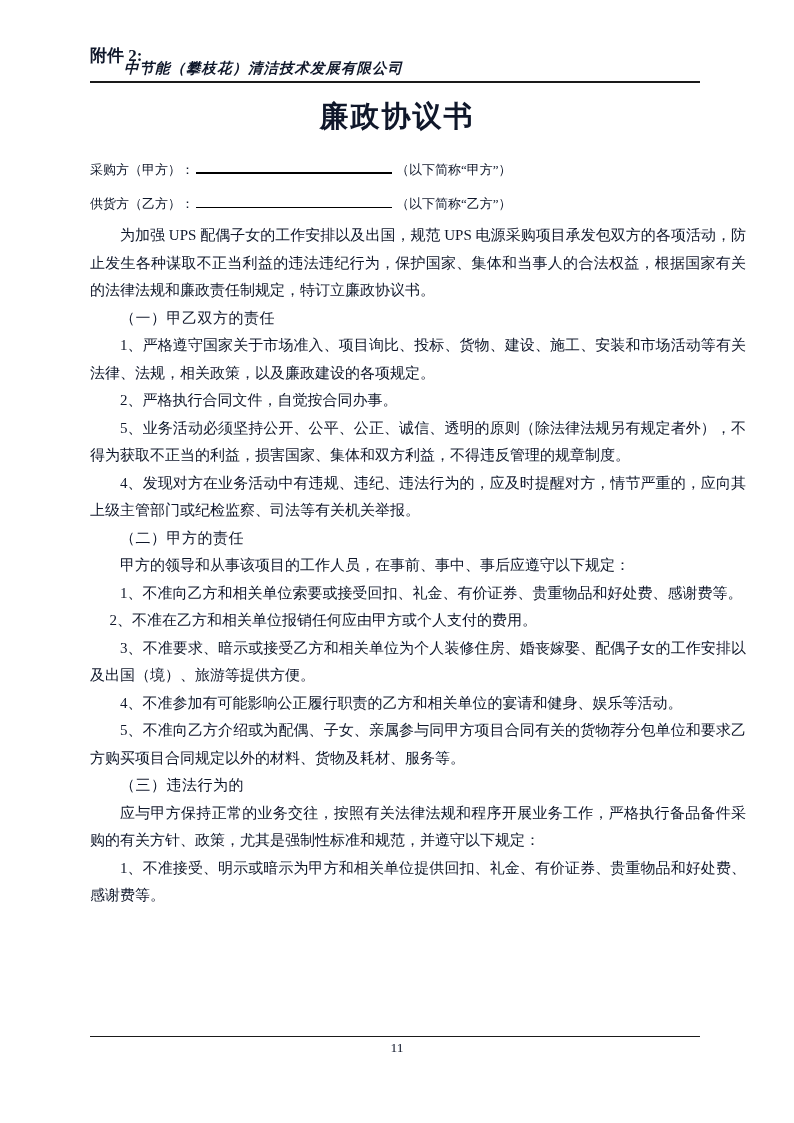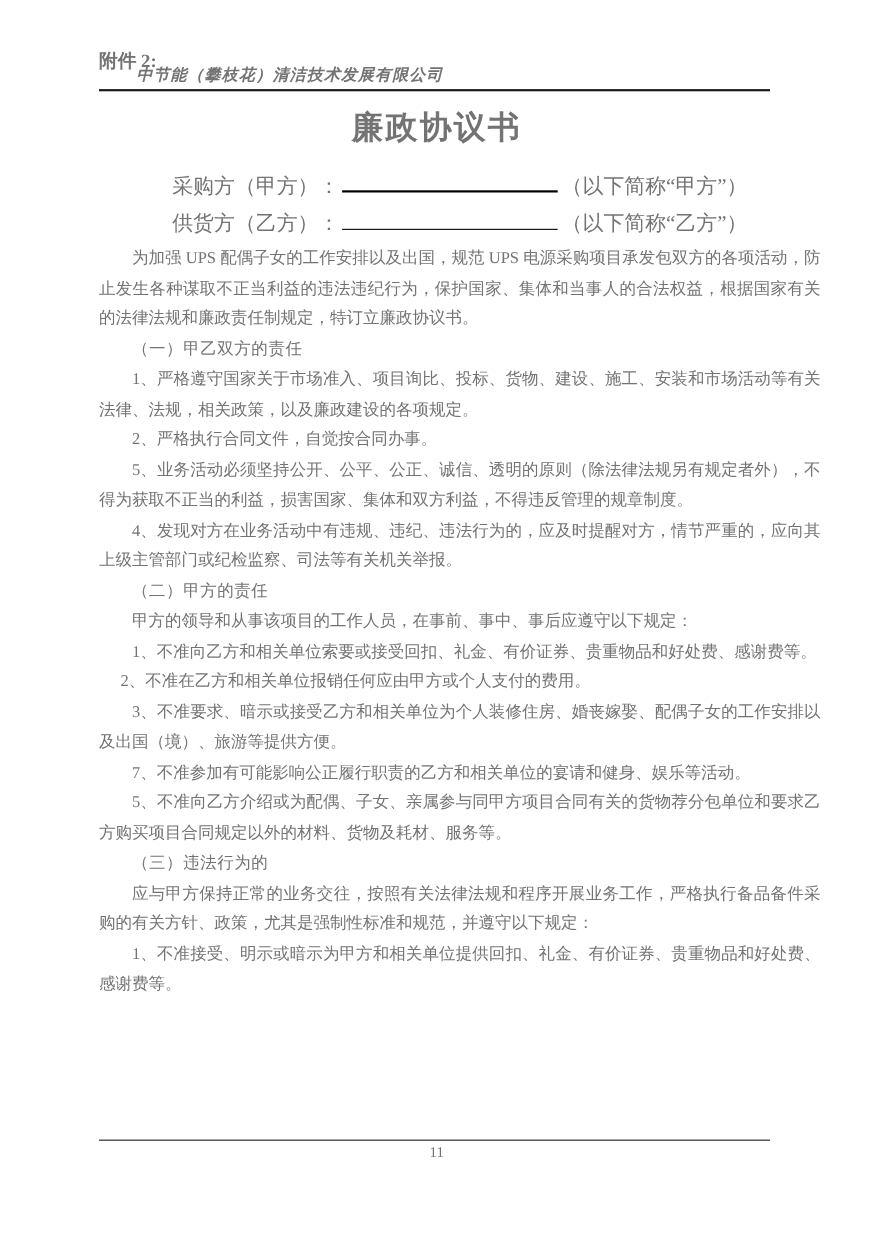--- a/index.html
+++ b/index.html
@@ -3,21 +3,21 @@
 <meta charset="utf-8">
 <style>
   html, body { margin: 0; padding: 0; background: #ffffff; }
   .page {
     position: relative;
     width: 794px;
     height: 1123px;
     margin: 0 auto;
     background: #ffffff;
     font-family: "Liberation Serif", "DejaVu Serif", serif;
-    color: #737373;
+    color: #0f172a;
     overflow: hidden;
     box-sizing: border-box;
   }
 
   
   .doc-header {
     position: absolute;
     top: 0;
     left: 90px;
     width: 610px;
@@ -47,24 +47,23 @@
     margin: 30px 0 0 -42px; 
     text-align: center;
     font-size: 29px;
     font-weight: bold;
     letter-spacing: 2px;
     line-height: 38px;
   }
 
   .parties { margin-top: 18px; }
   .party-row {
-    font-size: 19px;
+    font-size: 13px;
     line-height: 34px;
     white-space: nowrap;
-    text-align: center;
   }
   .party-blank {
     display: inline-block;
     width: 196px;
     height: 1.05em;
     margin: 0 4px 0 2px;
     vertical-align: baseline;
   }
   .party-blank.thick { border-bottom: 2.5px solid #000; }
   .party-blank.thin  { border-bottom: 1.5px solid #000; }
@@ -127,21 +126,21 @@
       <p class="section-heading">（一）甲乙双方的责任</p>
       <p class="clause-item">1、严格遵守国家关于市场准入、项目询比、投标、货物、建设、施工、安装和市场活动等有关法律、法规，相关政策，以及廉政建设的各项规定。</p>
       <p class="clause-item">2、严格执行合同文件，自觉按合同办事。</p>
       <p class="clause-item">5、业务活动必须坚持公开、公平、公正、诚信、透明的原则（除法律法规另有规定者外），不得为获取不正当的利益，损害国家、集体和双方利益，不得违反管理的规章制度。</p>
       <p class="clause-item">4、发现对方在业务活动中有违规、违纪、违法行为的，应及时提醒对方，情节严重的，应向其上级主管部门或纪检监察、司法等有关机关举报。</p>
       <p class="section-heading">（二）甲方的责任</p>
       <p class="clause-item">甲方的领导和从事该项目的工作人员，在事前、事中、事后应遵守以下规定：</p>
       <p class="clause-item">1、不准向乙方和相关单位索要或接受回扣、礼金、有价证券、贵重物品和好处费、感谢费等。</p>
       <p class="clause-item outdent">2、不准在乙方和相关单位报销任何应由甲方或个人支付的费用。</p>
       <p class="clause-item">3、不准要求、暗示或接受乙方和相关单位为个人装修住房、婚丧嫁娶、配偶子女的工作安排以及出国（境）、旅游等提供方便。</p>
-      <p class="clause-item">7、不准参加有可能影响公正履行职责的乙方和相关单位的宴请和健身、娱乐等活动。</p>
+      <p class="clause-item">4、不准参加有可能影响公正履行职责的乙方和相关单位的宴请和健身、娱乐等活动。</p>
       <p class="clause-item">5、不准向乙方介绍或为配偶、子女、亲属参与同甲方项目合同有关的货物荐分包单位和要求乙方购买项目合同规定以外的材料、货物及耗材、服务等。</p>
       <p class="section-heading">（三）违法行为的</p>
       <p class="clause-item">应与甲方保持正常的业务交往，按照有关法律法规和程序开展业务工作，严格执行备品备件采购的有关方针、政策，尤其是强制性标准和规范，并遵守以下规定：</p>
       <p class="clause-item">1、不准接受、明示或暗示为甲方和相关单位提供回扣、礼金、有价证券、贵重物品和好处费、感谢费等。</p>
     </div>
 
   </div>
 
   <div class="footer-rule"></div>
   <div class="page-number">11</div>

